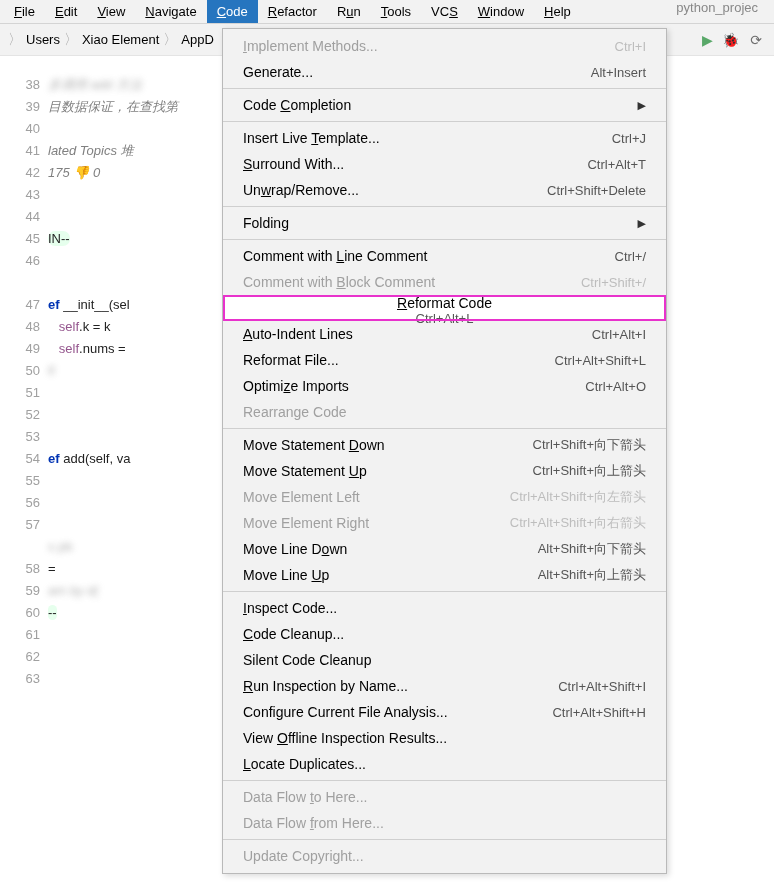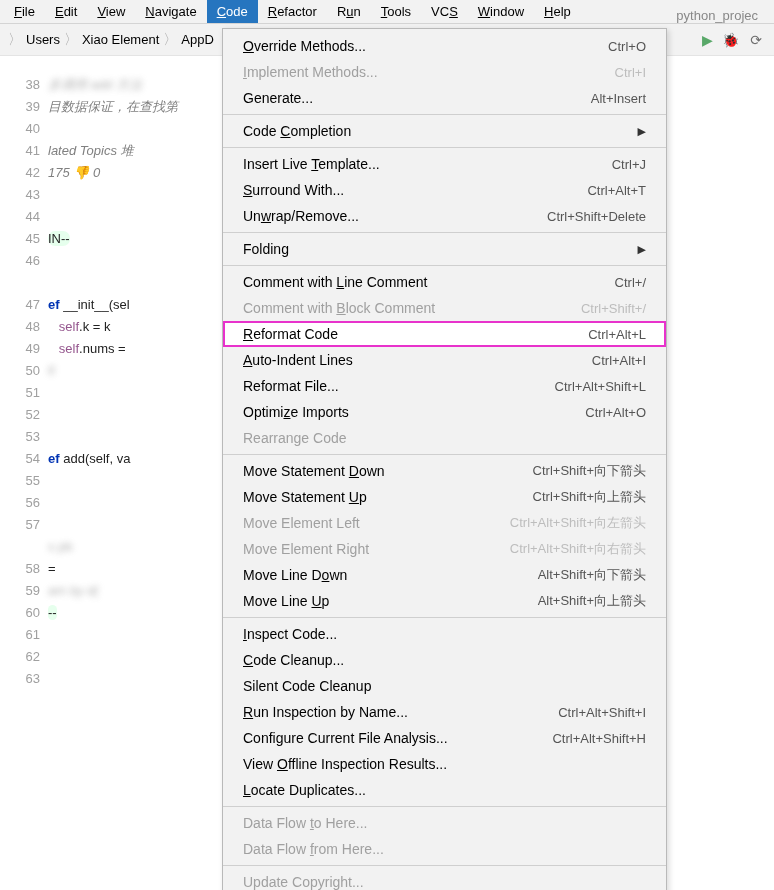--- a/index.html
+++ b/index.html
@@ -1,18 +1,18 @@
 <!DOCTYPE html>
 <html><head>
 <meta charset="utf-8">
 <style>
 * { margin: 0; padding: 0; box-sizing: border-box; font-family: "Segoe UI", Tahoma, sans-serif; }
 body { background: #fff; width: 774px; height: 890px; overflow: hidden; position: relative; }
 
-.menubar { display: flex; align-items: flex-end; height: 24px; background: #f2f2f2; border-bottom: 1px solid #d4d4d4; padding: 0 4px; font-size: 13px; }
+.menubar { display: flex; align-items: flex-start; height: 24px; background: #f2f2f2; border-bottom: 1px solid #d4d4d4; padding: 0 4px; font-size: 13px; }
 .menubar .menu-item { padding: 4px 10px; cursor: default; }
 .menubar .menu-item.active { background: #2675bf; color: #fff; }
 .menubar .menu-item .u { text-decoration: underline; }
 .menubar .project { margin-left: auto; color: #888; padding-right: 12px; }
 
 .toolbar { display: flex; align-items: center; height: 32px; background: #f2f2f2; border-bottom: 1px solid #e4e4e4; padding: 0 6px; font-size: 13px; gap: 2px; }
 .bc-sep { color: #a9a9a9; margin: 0 2px; font-size: 14px; }
 .toolbar .right-icons { margin-left: auto; display: flex; gap: 10px; align-items: center; padding-right: 6px; }
 .run-icon { color: #59a869; font-size: 14px; }
 .bug-icon { color: #59a869; font-size: 14px; }
@@ -27,21 +27,21 @@
 .hl { background: #e6ffed; border-radius: 7px; }
 .blur { filter: blur(3px); opacity: .65; color:#888; }
 
 .dropdown { position: absolute; left: 222px; top: 28px; width: 445px; background: #f2f2f2; border: 1px solid #b9b9b9; box-shadow: 2px 2px 6px rgba(0,0,0,.15); font-size: 14px; padding: 4px 0; }
 .dd-item { display: flex; align-items: center; justify-content: space-between; height: 26px; padding: 0 20px; cursor: default; }
 .dd-item.disabled { color: #a0a0a0; }
 .dd-item .lbl .u { text-decoration: underline; }
 .dd-item .sc { color: #555; font-size: 13px; }
 .dd-item.disabled .sc { color: #bdbdbd; }
 .dd-sep { height: 1px; background: #cfcfcf; margin: 3px 0; }
-.dd-item.highlight { outline: 2px solid #e832cc; outline-offset: -2px; background: #fff; }
+.dd-item.highlight { outline: 2px solid #e832cc; outline-offset: -2px; background: #fff; flex-direction: column; }
 .arrow { color: #333; font-size: 11px;}
 </style>
 </head>
 <body>
 
 <div class="menubar" id="menubar">
   <span class="menu-item"><span class="u">F</span>ile</span>
     <span class="menu-item"><span class="u">E</span>dit</span>
     <span class="menu-item"><span class="u">V</span>iew</span>
     <span class="menu-item"><span class="u">N</span>avigate</span>
@@ -123,24 +123,20 @@
   <div class="ln">&nbsp;</div>
   <div class="ln">&nbsp;</div>
   <div class="ln">&nbsp;</div>
   <div class="ln"><span class="blur">         s  pb</span></div>
   <div class="ln"><span> =</span></div>
   <div class="ln"><span class="blur comment">am      by  d(</span></div>
   <div class="ln"><span class="hl">--</span></div>
 </div>
 
 <div class="dropdown" id="dropdown">
-    <div class="dd-item">
-      <span class="lbl"><span class="u">O</span>verride Methods...</span>
-      <span class="sc">Ctrl+O</span>
-    </div>
     <div class="dd-item disabled">
       <span class="lbl"><span class="u">I</span>mplement Methods...</span>
       <span class="sc">Ctrl+I</span>
     </div>
     <div class="dd-item">
       <span class="lbl">Generate...</span>
       <span class="sc">Alt+Insert</span>
     </div>
     <div class="dd-sep"></div>
     <div class="dd-item">

